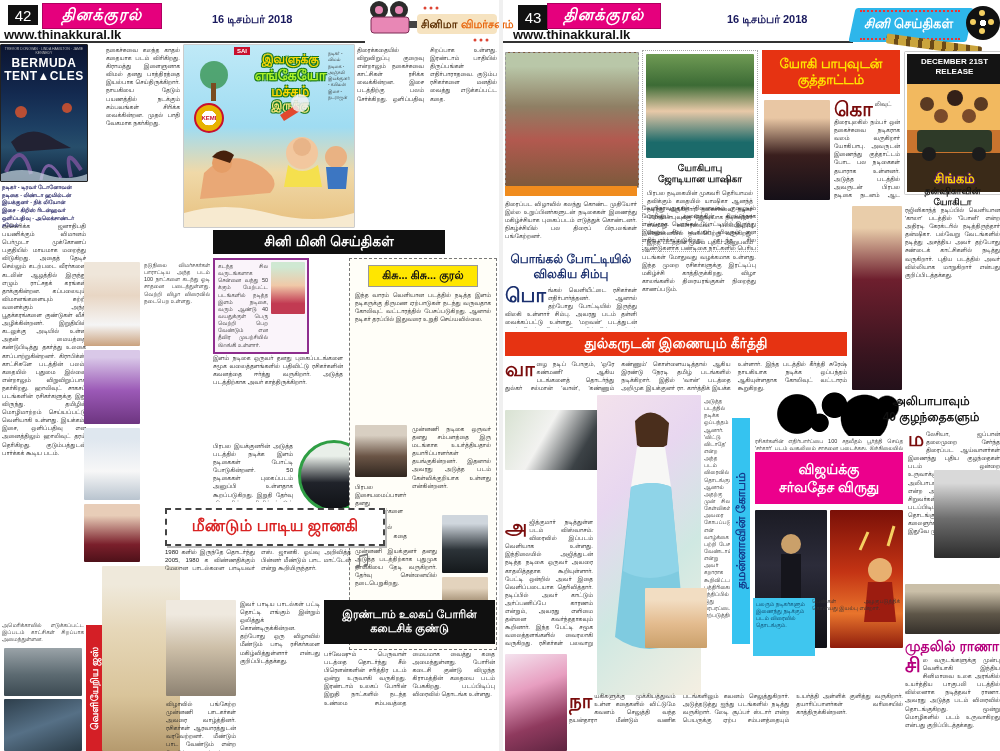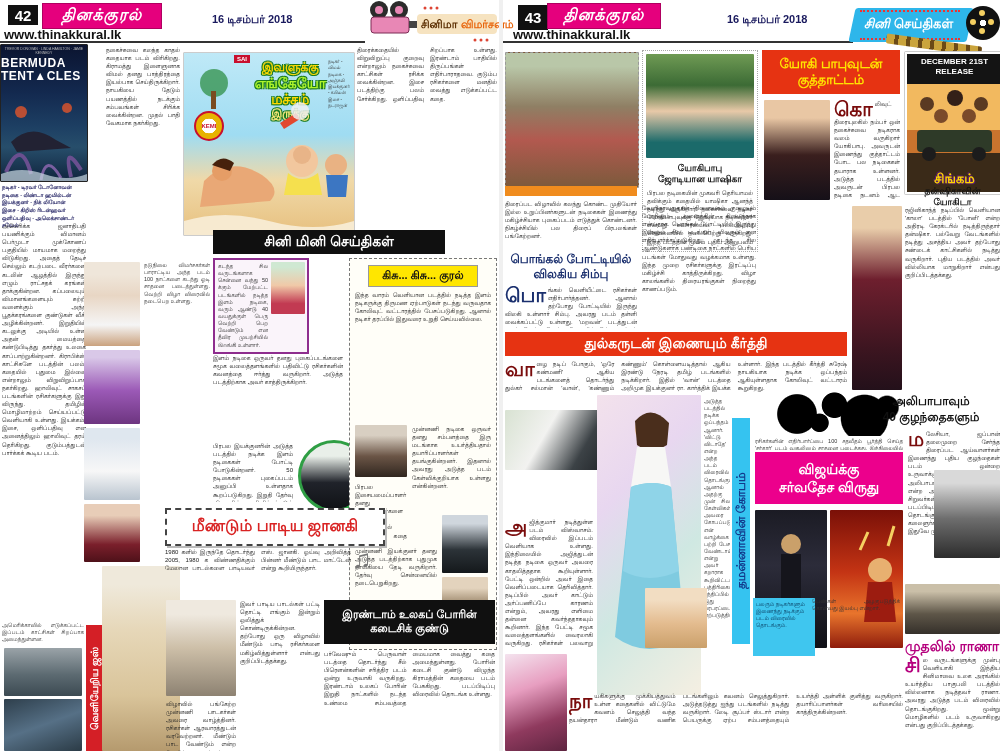--- a/index.html
+++ b/index.html
@@ -5,21 +5,21 @@
   html,body{margin:0;padding:0;background:#e8e8e8;font-family:"Liberation Sans","DejaVu Sans",sans-serif;}
   #sheet{position:relative;width:1000px;height:751px;background:#ffffff;overflow:hidden;margin:0 auto;}
   .abs{position:absolute;}
   .txt{font-size:6px;line-height:1.35;text-align:justify;color:#222;overflow:hidden;}
   .txt2{font-size:5.5px;line-height:1.3;text-align:justify;color:#333;overflow:hidden;}
   .cols2{column-count:2;column-gap:6px;}
   .cols3{column-count:3;column-gap:7px;}
   .photo{overflow:hidden;border-radius:1px;}
   .cap{font-weight:bold;color:#111;text-align:center;}
   .vtext{writing-mode:vertical-rl;transform:rotate(180deg);display:flex;align-items:center;justify-content:center;}
-  .pgnum{background:#111;color:#fff;font-weight:bold;font-size:15px;display:flex;align-items:center;justify-content:center;}
+  .pgnum{background:#111;color:#fff;font-weight:normal;font-size:15px;display:flex;align-items:center;justify-content:center;}
   .logo{background:#e5007d;color:#fff;display:flex;align-items:center;justify-content:center;font-style:italic;font-weight:bold;font-size:16px;border:1px solid #b00060;letter-spacing:1px;}
   .url{font-size:13px;font-weight:bold;color:#111;}
   .date{font-size:11px;font-weight:bold;color:#1a1a5e;}
   .rule{background:#333;height:2px;}
   .dropcap{float:left;font-size:20px;line-height:0.9;font-weight:bold;color:#7a0c0c;margin:0 2px 0 0;}
   .dot-border{border:1.5px dashed #777;}
   .hl-black{background:#101010;color:#fff;font-weight:bold;display:flex;align-items:center;justify-content:center;text-align:center;}
   .hl-red{background:#e63312;color:#fff;font-weight:bold;display:flex;align-items:center;justify-content:center;text-align:center;}
   .hl-yellowbox{background:#ffe600;color:#111;font-weight:bold;display:flex;align-items:center;justify-content:center;border:1px solid #999;}
   .splat{background:radial-gradient(circle at 30% 50%, #000 18%, transparent 19%),radial-gradient(circle at 55% 30%, #000 14%, transparent 15%),radial-gradient(circle at 75% 60%, #000 20%, transparent 21%),radial-gradient(circle at 45% 70%, #000 10%, transparent 11%),radial-gradient(circle at 90% 35%, #000 8%, transparent 9%);}
@@ -52,21 +52,21 @@
       <circle cx="110" cy="40" r="1.5" fill="#d43"></circle>
         <circle cx="116" cy="40" r="1.5" fill="#d43"></circle>
         <circle cx="122" cy="40" r="1.5" fill="#d43"></circle>
     </svg>
     <span class="abs" style="left:56px;top:18px;font-size:11px;font-weight:bold;color:#5a2d00;">சினிமா</span>
     <span class="abs" style="left:96px;top:18px;font-size:11px;font-weight:bold;color:#e8640a;">விமர்சனம்</span>
   </div>
 
   <div class="abs photo" style="left:0px;top:44px;width:86px;height:136px;background:linear-gradient(180deg,#0b1430 0%,#13294f 35%,#1d3f63 60%,#274e6b 75%,#10243d 100%);border:1px solid #222;">
     <div style="font-size:3.5px;color:#bbb;text-align:center;margin-top:2px;">TREVOR DONOVAN · LINDA HAMILTON · JAMIE KENNEDY</div>
-    <div style="font-size:12px;font-weight:bold;color:#fff;text-align:left;letter-spacing:0.5px;line-height:1.05;margin-top:2px;font-family:'Liberation Sans',sans-serif;">
+    <div style="font-size:12px;font-weight:bold;color:#fff;text-align:center;letter-spacing:0.5px;line-height:1.05;margin-top:2px;font-family:'Liberation Sans',sans-serif;">
       <div>BERMUDA</div>
       <div style="color:#fff;">TENT▲CLES</div>
     </div>
     <svg width="86" height="100">
       <path d="M10 60 Q30 40 55 58 L70 66 L16 70 Z" fill="#223"></path>
       <path d="M5 90 Q20 55 30 92" stroke="#6a4f8f" stroke-width="4" fill="none"></path>
       <path d="M70 95 Q62 60 80 88" stroke="#6a4f8f" stroke-width="4" fill="none"></path>
       <path d="M40 98 Q45 70 60 96" stroke="#7a5fa0" stroke-width="3" fill="none"></path>
       <circle cx="20" cy="30" r="6" fill="#e2552b" opacity="0.8"></circle>
       <circle cx="66" cy="26" r="5" fill="#e2552b" opacity="0.8"></circle>
@@ -83,21 +83,21 @@
     </div>
   </div>
   <div class="abs txt" style="left:2px;top:222px;width:84px;height:398px;">அமெரிக்க ஜனாதிபதி பயணிக்கும் விமானம் பெர்முடா முக்கோணப் பகுதியில் மாயமாக மறைந்து விடுகிறது. அதைத் தேடிச் செல்லும் கடற்படை வீரர்களை கடலின் ஆழத்தில் இருந்து எழும் ராட்சதக் கரங்கள் தாக்குகின்றன. கப்பலையும் விமானங்களையும் சுற்றி வளைக்கும் அந்த பூதக்கரங்களை குண்டுகள் வீசி அழிக்கின்றனர். இறுதியில் கடலுக்கு அடியில் உள்ள அதன் மையத்தை கண்டுபிடித்து தகர்த்து உலகை காப்பாற்றுகின்றனர். கிராபிக்ஸ் காட்சிகளே படத்தின் பலம். கதையில் புதுமை இல்லை என்றாலும் விறுவிறுப்பாக நகர்கிறது. ஹாலிவுட் சாகசப் படங்களின் ரசிகர்களுக்கு இது விருந்து. தமிழில் மொழிமாற்றம் செய்யப்பட்டு வெளியாகி உள்ளது. இயக்கம், இசை, ஒளிப்பதிவு என அனைத்திலும் ஹாலிவுட் தரம் தெரிகிறது. குடும்பத்துடன் பார்க்கக் கூடிய படம்.</div>
   <div class="abs txt2" style="left:2px;top:622px;width:82px;height:24px;">அமெரிக்காவில் எடுக்கப்பட்ட இப்படம் காட்சிகள் சிறப்பாக அமைந்துள்ளன.</div>
   <div class="abs photo" style="left:4px;top:648px;width:78px;height:48px;background:linear-gradient(180deg,#9aa3a8,#5d6b72 55%,#3c4a52);"></div>
   <div class="abs photo" style="left:4px;top:699px;width:78px;height:52px;background:linear-gradient(160deg,#2e3f4c,#567086 50%,#2b3b46);"></div>
   <div class="abs vtext" style="left:86px;top:625px;width:17px;height:126px;background:#d41f26;color:#fff;font-weight:bold;font-size:10px;">வெளியேறிய ஜஸ்</div>
 
   <div class="abs txt" style="left:106px;top:46px;width:74px;height:182px;">நகைச்சுவை கலந்த காதல் கதையாக படம் விரிகிறது. கிராமத்து இளைஞனாக விமல் தனது பாத்திரத்தை இயல்பாக செய்திருக்கிறார். நாயகியை தேடும் பயணத்தில் நடக்கும் சம்பவங்கள் சிரிக்க வைக்கின்றன. முதல் பாதி வேகமாக நகர்கிறது.</div>
 
-  <div class="abs photo" style="left:183px;top:44px;width:170px;height:182px;background:linear-gradient(180deg,#bfe9f7 0%,#9fdcf2 45%,#f0d9a8 70%,#e7c07f 100%);border:1px solid #ccc;margin-top:8px;">
+  <div class="abs photo" style="left:183px;top:44px;width:170px;height:182px;background:linear-gradient(180deg,#bfe9f7 0%,#9fdcf2 45%,#f0d9a8 70%,#e7c07f 100%);border:1px solid #ccc;">
     <div style="position:absolute;left:50px;top:2px;background:#c8102e;color:#fff;font-size:6px;font-weight:bold;padding:1px 3px;">SAI</div>
     <div style="position:absolute;left:10px;top:58px;width:26px;height:26px;border-radius:50%;background:radial-gradient(circle,#fff 40%,#e7b300 41%);border:2px solid #c8102e;display:flex;align-items:center;justify-content:center;font-size:6px;font-weight:bold;color:#c8102e;">KEMI</div>
     <div style="position:absolute;right:28px;top:8px;text-align:center;font-weight:bold;color:#ffd800;text-shadow:1px 1px 0 #1c7a1c,-1px 1px 0 #1c7a1c,1px -1px 0 #1c7a1c,-1px -1px 0 #1c7a1c;line-height:1.15;">
       <div style="font-size:12px;">இவளுக்கு</div>
       <div style="font-size:14px;color:#aef52b;">எங்கேயோ</div>
       <div style="font-size:14px;">மச்சம்</div>
       <div style="font-size:11px;color:#ffe97a;">இருக்கு</div>
     </div>
     <div style="position:absolute;right:2px;top:6px;font-size:4.5px;color:#333;line-height:1.4;width:24px;">
       <div>நடிகர் - விமல்</div>

